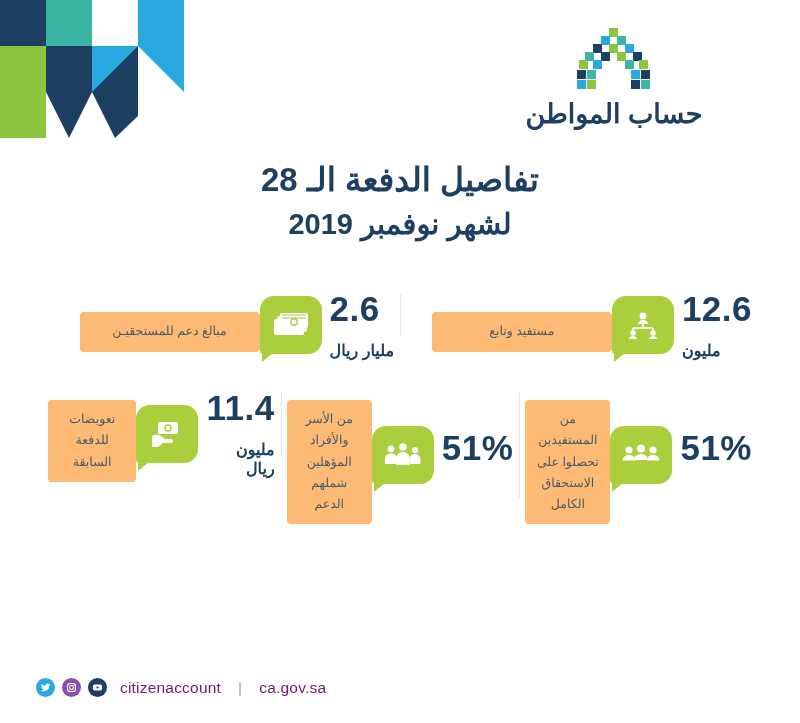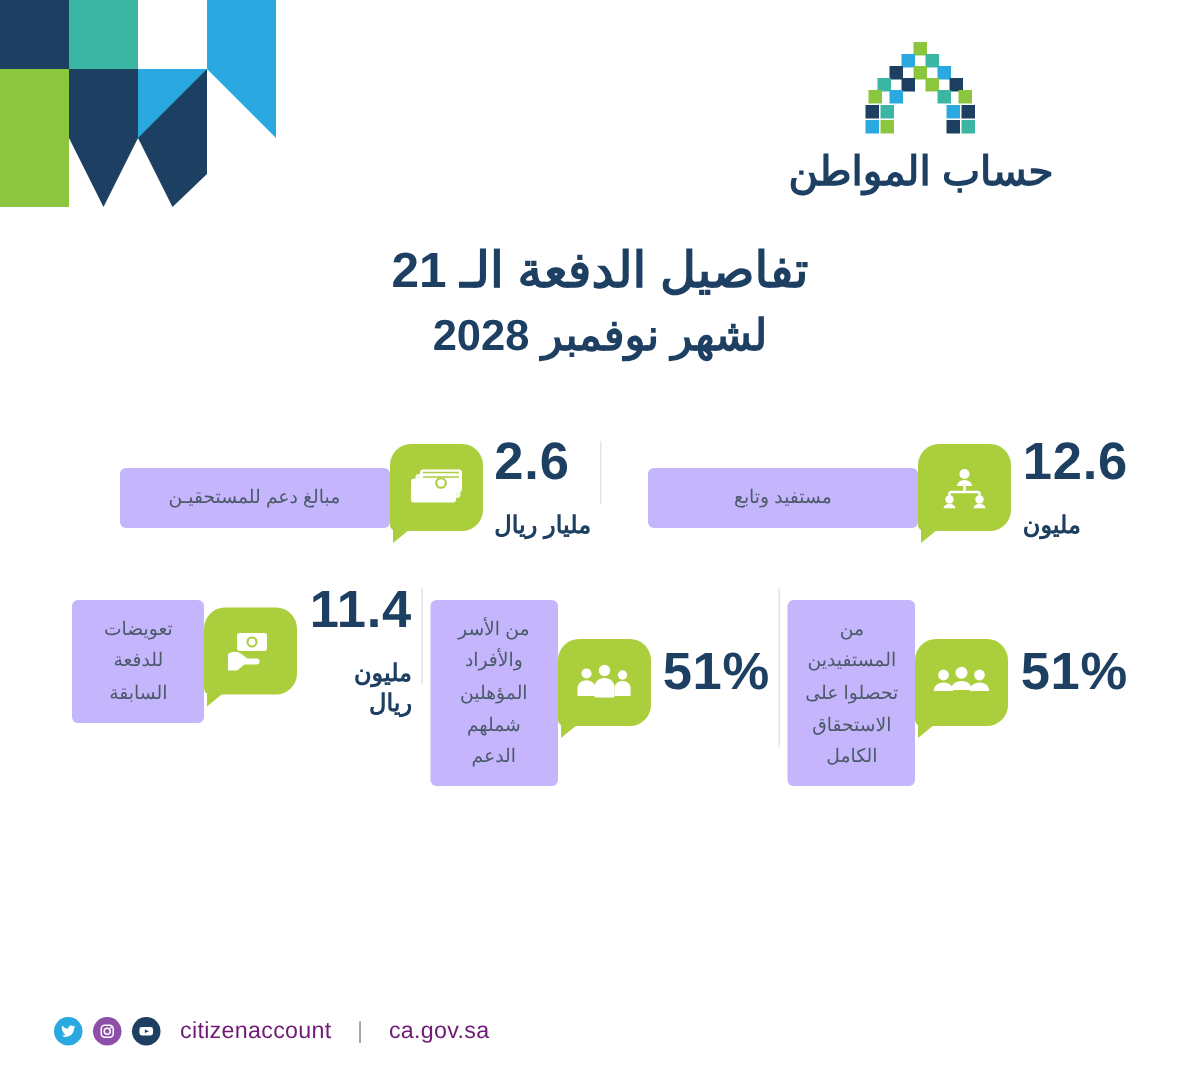--- a/index.html
+++ b/index.html
@@ -117,21 +117,21 @@
     position:absolute;
     left:2px; bottom:-8px;
     width:0; height:0;
     border-left:11px solid #aace3c;
     border-bottom:9px solid transparent;
   }
   .bubble svg { display:block; }
 
   .caption {
     margin-top:14px;
-    background:#c4b5fd;
+    background:#fdba74;
     border-radius:4px;
     color:#4b5a68;
     font-size:12.5px;
     line-height:1.7;
     text-align:center;
     padding:9px 10px;
     width:100%;
     max-width:180px;
     direction:rtl;
   }
@@ -211,22 +211,22 @@
         <rect x="6" y="54" width="9" height="9" fill="#2aa9e0"></rect>
         <rect x="16" y="54" width="9" height="9" fill="#8cc63f"></rect>
         <rect x="60" y="54" width="9" height="9" fill="#1c3f62"></rect>
         <rect x="70" y="54" width="9" height="9" fill="#3ab6a2"></rect>
       </g>
     </svg>
     <div class="brand-name">حساب المواطن</div>
   </div>
 
   <div class="headline">
-    <div class="l1">تفاصيل الدفعة الـ 21</div>
-    <div class="l2">لشهر نوفمبر 2028</div>
+    <div class="l1">تفاصيل الدفعة الـ 28</div>
+    <div class="l2">لشهر نوفمبر 2019</div>
   </div>
 
   <div class="grid">
 
     <div class="row">
 
 
       <div class="cell">
         <div class="top">
           <div class="figure">

